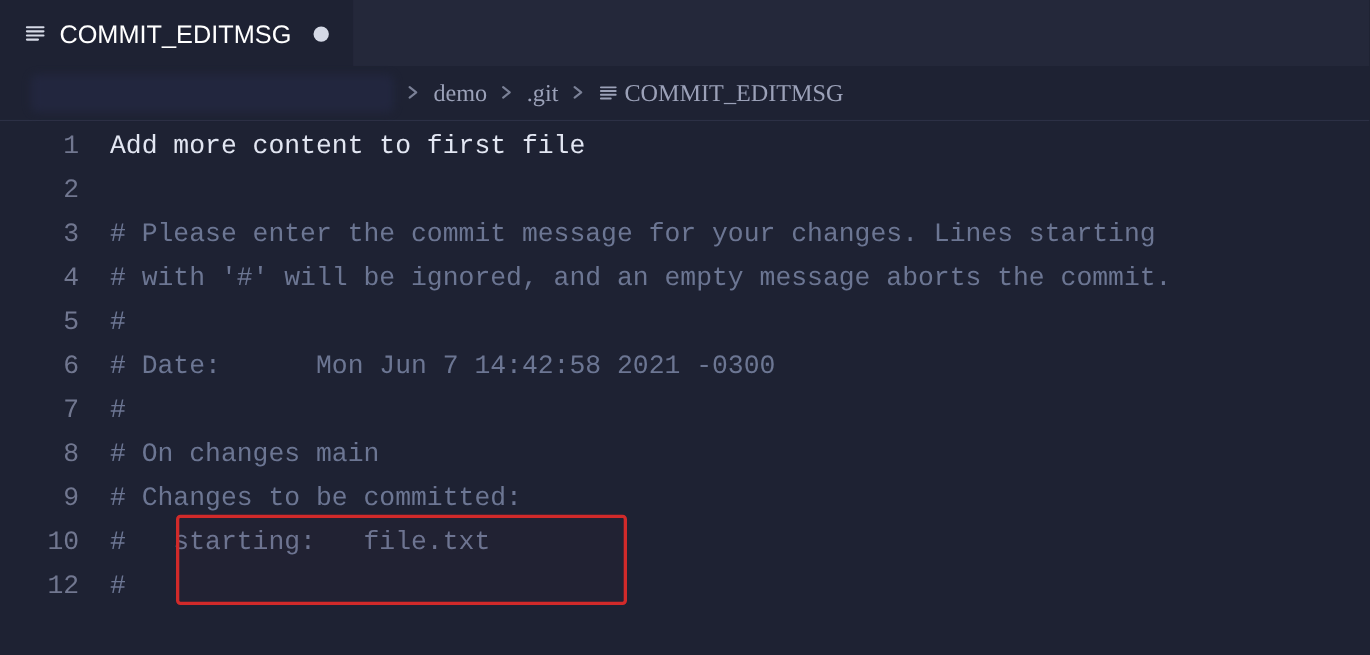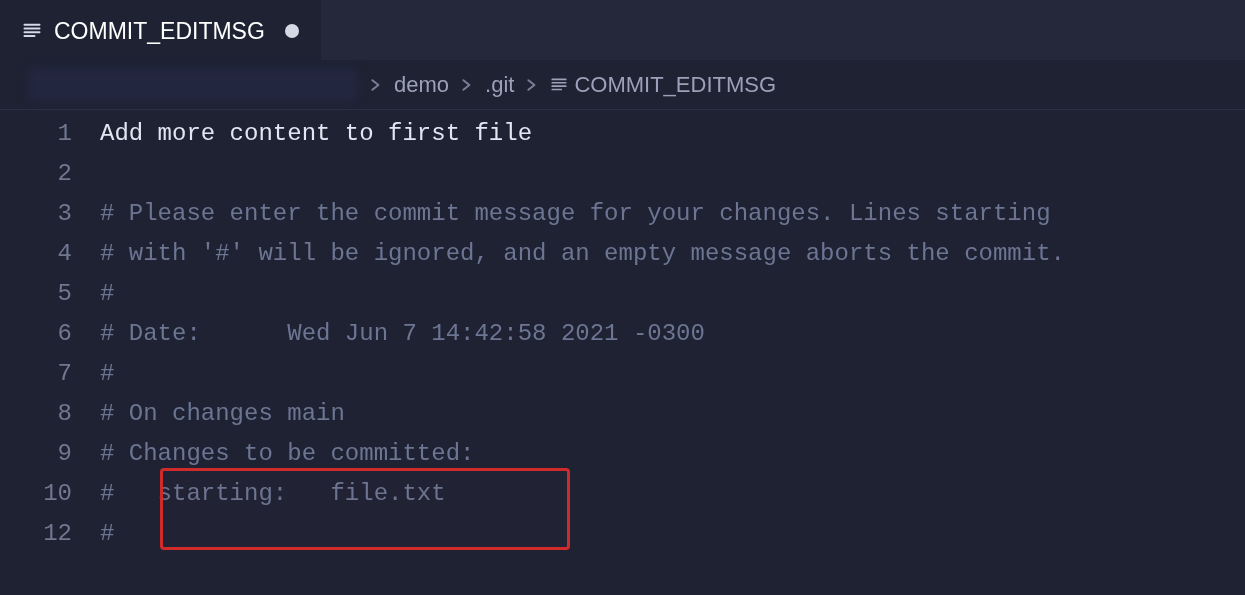--- a/index.html
+++ b/index.html
@@ -54,20 +54,21 @@
     display: flex;
     align-items: center;
     height: 50px;
     padding: 0 28px;
     font-size: 22px;
     color: var(--breadcrumb-fg);
     border-bottom: 1px solid #2c3045;
     gap: 6px;
     user-select: none;
     position: relative;
+    font-family: Liberation Serif, serif;
   }
   .breadcrumb-bar .obscured {
     width: 330px; height: 34px;
     border-radius: 6px;
     background: #232740;
     filter: blur(4px);
     opacity: .9;
   }
   .breadcrumb-bar .chev {
     color: var(--chevron);
@@ -158,21 +159,21 @@
   </span>
   <span class="crumb">COMMIT_EDITMSG</span>
 </div>
 
 <div class="editor" id="editor">
     <div class="line"><span class="gutter">1</span><span class="code plain">Add more content to first file</span></div>
     <div class="line"><span class="gutter">2</span><span class="code plain"></span></div>
     <div class="line"><span class="gutter">3</span><span class="code comment"># Please enter the commit message for your changes. Lines starting</span></div>
     <div class="line"><span class="gutter">4</span><span class="code comment"># with '#' will be ignored, and an empty message aborts the commit.</span></div>
     <div class="line"><span class="gutter">5</span><span class="code comment">#</span></div>
-    <div class="line"><span class="gutter">6</span><span class="code comment"># Date:      Wed Jun 7 14:42:58 2021 -0300</span></div>
+    <div class="line"><span class="gutter">6</span><span class="code comment"># Date:      Mon Jun 7 14:42:58 2021 -0300</span></div>
     <div class="line"><span class="gutter">7</span><span class="code comment">#</span></div>
     <div class="line"><span class="gutter">8</span><span class="code comment"># On changes main</span></div>
     <div class="line"><span class="gutter">9</span><span class="code comment"># Changes to be committed:</span></div>
     <div class="line"><span class="gutter">10</span><span class="code comment">#   starting:   file.txt</span></div>
     <div class="line"><span class="gutter">12</span><span class="code comment">#</span></div>
   </div>
 
 <div class="highlight-rect" id="hrect" style="top: 468px; left: 160px; width: 410px; height: 82px;"></div>
 
 </body></html>

